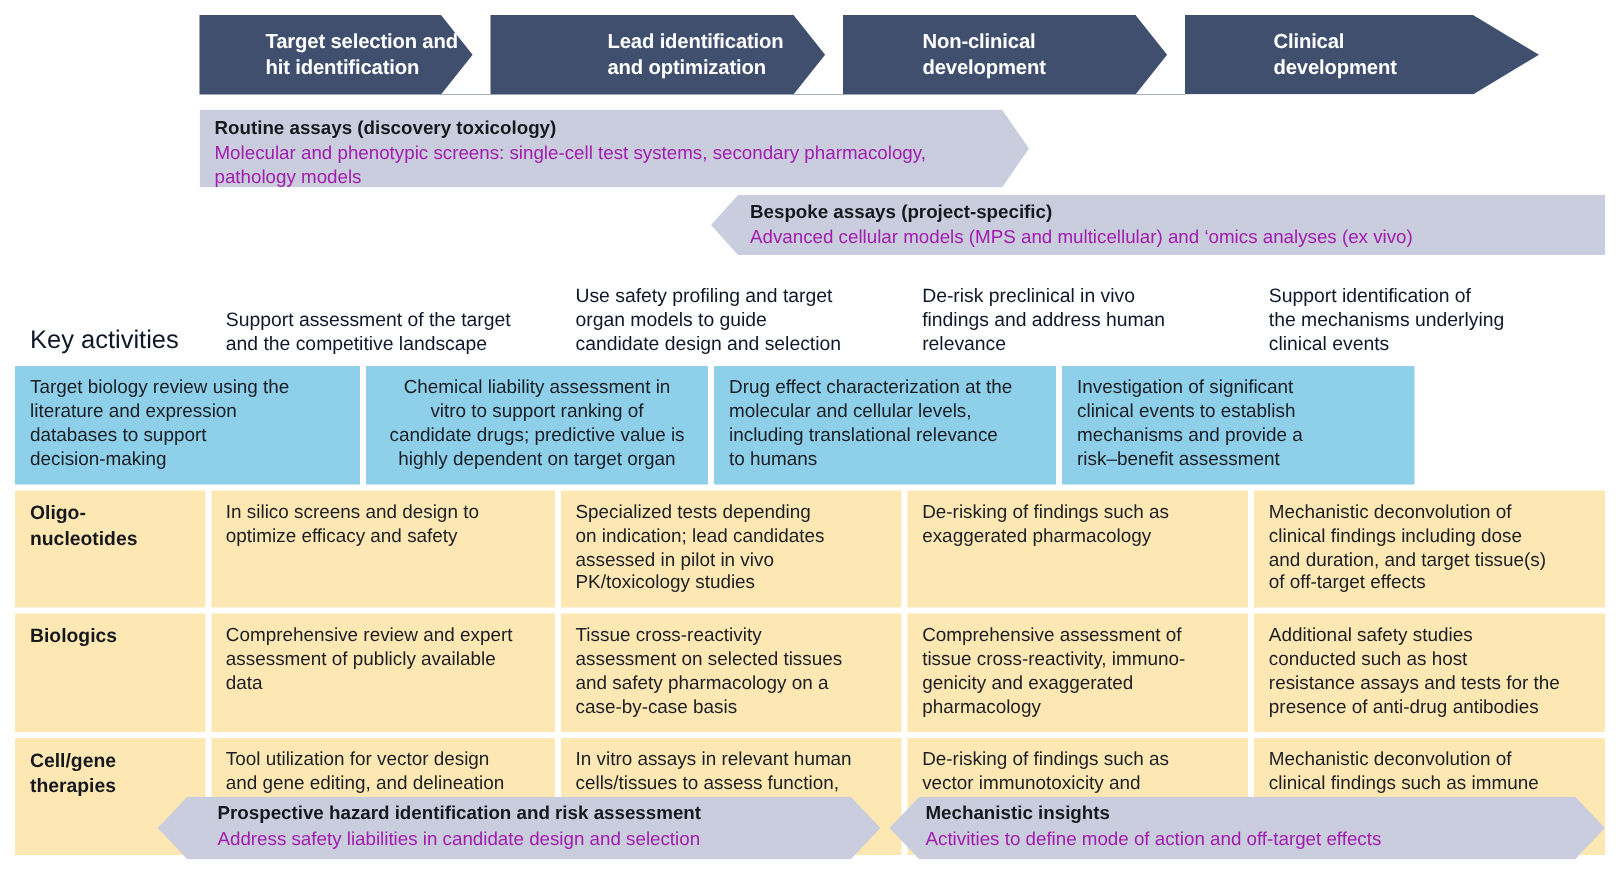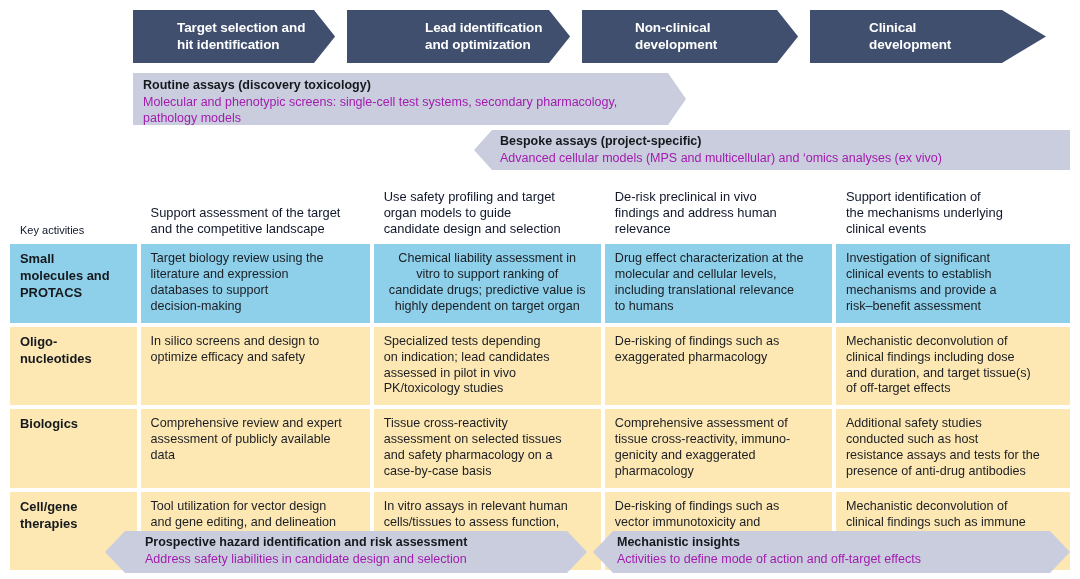--- a/index.html
+++ b/index.html
@@ -32,21 +32,21 @@
     white-space:pre-line;
     letter-spacing:-0.1px;
   }
   
   .notch{
     position:absolute;right:-1px;top:0;width:34px;height:100%;
     background:#ffffff;
     clip-path:polygon(0 0, 100% 0, 100% 100%, 0 100%, 62% 50%);
     pointer-events:none;
   }
-  .phase.p1{width:214px;padding-left:44px;}
+  .phase.p1{width:194px;padding-left:44px;}
   .phase.p2{width:235px;padding-left:78px;}
   .phase.p3{width:228px;padding-left:53px;}
   .phase.p4{width:236px;padding-left:59px;
     clip-path:polygon(0 0, calc(100% - 44px) 0, 100% 50%, calc(100% - 44px) 100%, 0 100%);}
 
   
   .assay{
     position:absolute;
     background:#c9cddd;
     box-sizing:border-box;
@@ -109,21 +109,21 @@
   .hrow .cell{
     background:transparent;
     display:flex;align-items:flex-end;
     font-weight:normal;
     font-size:12.9px;
     line-height:1.25;
     padding-bottom:3px;
     min-height:54px;
     color:#0f172a;
   }
-  .hrow .c0{font-size:11px;}
+  .hrow .c0{font-size:17px;}
 
   .rowlabel{font-weight:bold;font-size:12.9px;line-height:1.25;color:#15181c;}
 
   .blue .cell{background:#8ecfea;}
   .cream .cell{background:#fde8b4;}
 
   .r-small .cell{min-height:66px;}
   .r-oligo .cell{min-height:70px;}
   .r-bio .cell{min-height:73px;}
   .r-cell .cell{min-height:72px;}
@@ -177,25 +177,20 @@
 candidate design and selection</div>
       <div class="cell c3" style="white-space: pre-line;">De-risk preclinical in vivo
 findings and address human
 relevance</div>
       <div class="cell c4" style="white-space: pre-line;">Support identification of
 the mechanisms underlying
 clinical events</div>
     </div>
 
     <div class="mrow blue r-small">
-      <div class="cell c0">
-        <span class="rowlabel" style="white-space: pre-line;">Small
-molecules and
-PROTACS</span>
-      </div>
       <div class="cell c1" style="white-space: pre-line;">Target biology review using the
 literature and expression
 databases to support
 decision-making</div>
       <div class="cell c2" style="white-space: pre-line; text-align: center;">Chemical liability assessment in
 vitro to support ranking of
 candidate drugs; predictive value is
 highly dependent on target organ</div>
       <div class="cell c3" style="white-space: pre-line;">Drug effect characterization at the
 molecular and cellular levels,

